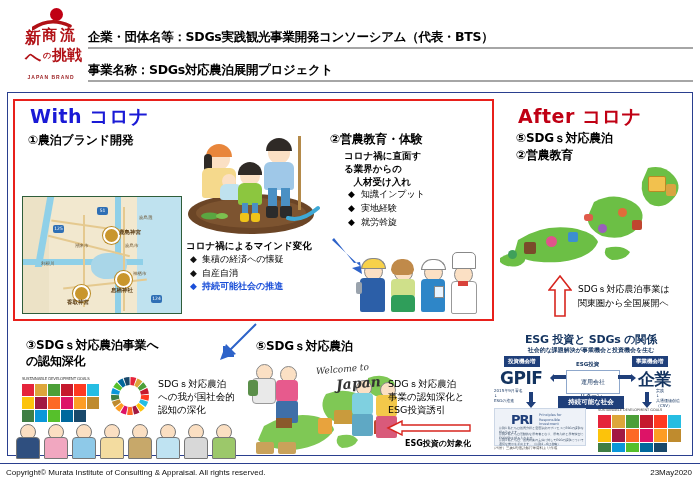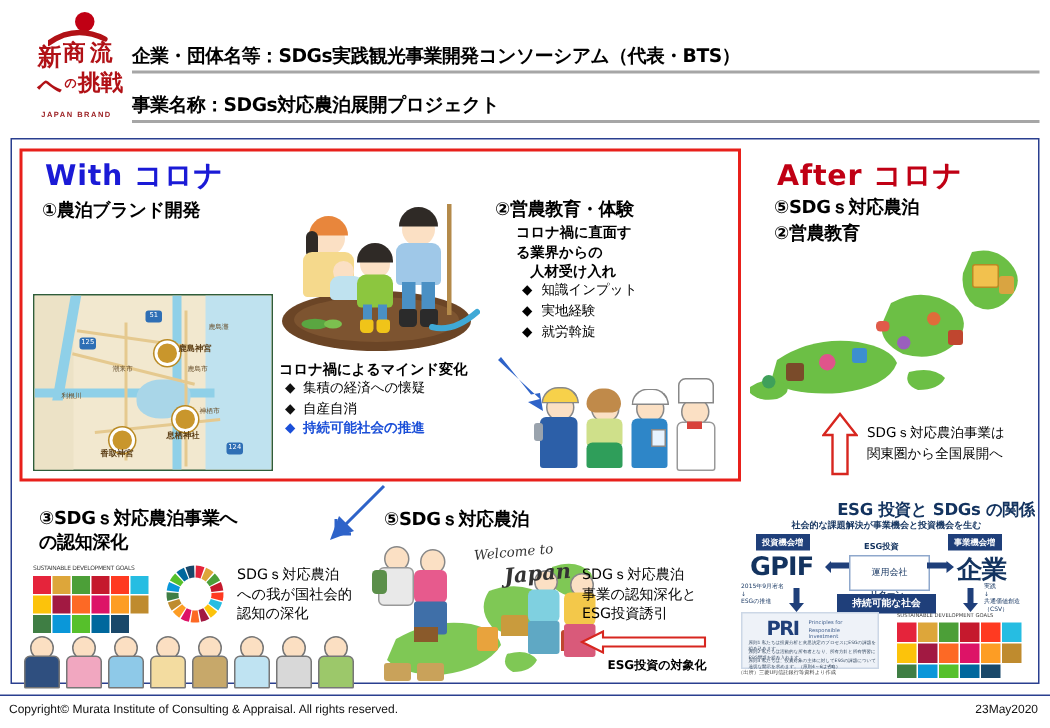--- a/index.html
+++ b/index.html
@@ -227,21 +227,21 @@
     position:absolute;left:392px;top:438px;width:92px;text-align:center;
     font-size:8px;font-weight:bold;font-family:"DejaVu Sans",sans-serif;
   }
 
   
   .esg-panel{
     position:absolute;left:492px;top:330px;width:198px;height:122px;
     background:#fff;overflow:hidden;
   }
   .esg-title{
-    position:absolute;left:0;top:2px;width:198px;text-align:right;
+    position:absolute;left:0;top:2px;width:198px;text-align:center;
     font-size:11px;font-weight:bold;color:#13335f;
     font-family:"DejaVu Sans",sans-serif;letter-spacing:-0.2px;
   }
   .esg-sub{
     position:absolute;left:0;top:16px;width:198px;text-align:center;
     font-size:6px;font-weight:bold;color:#13335f;
     font-family:"DejaVu Sans",sans-serif;
   }
   .esg-tag{
     position:absolute;background:#1f3f7a;color:#fff;font-size:5.5px;

